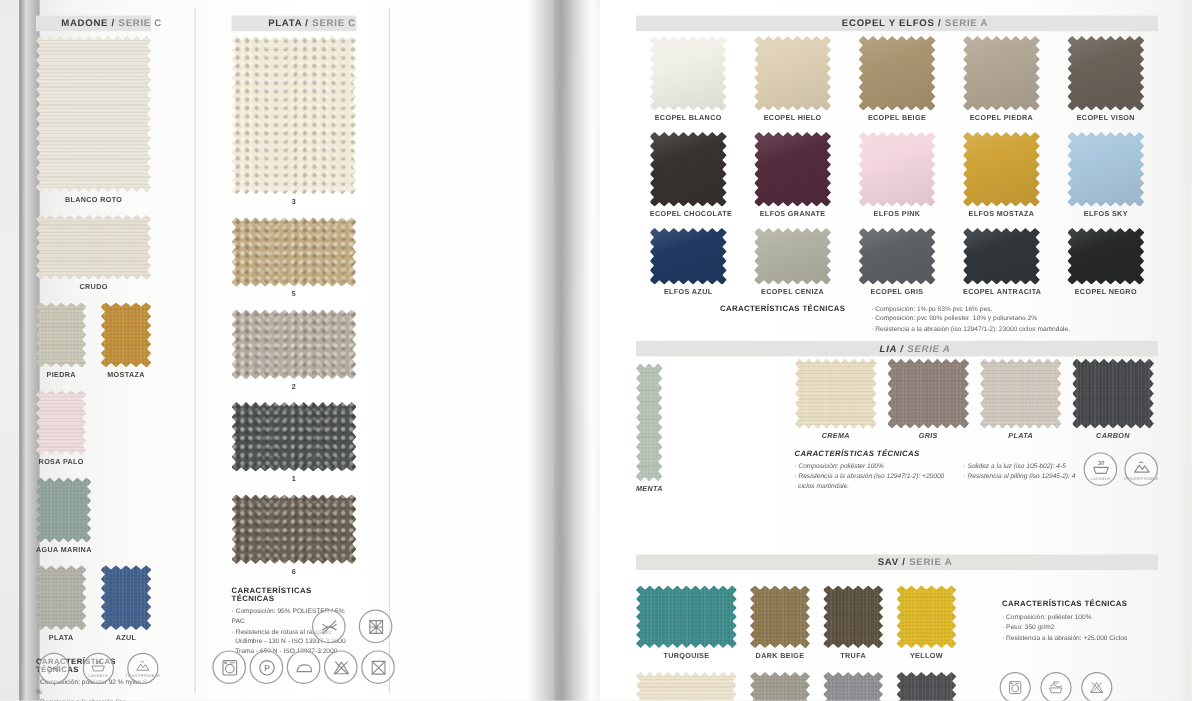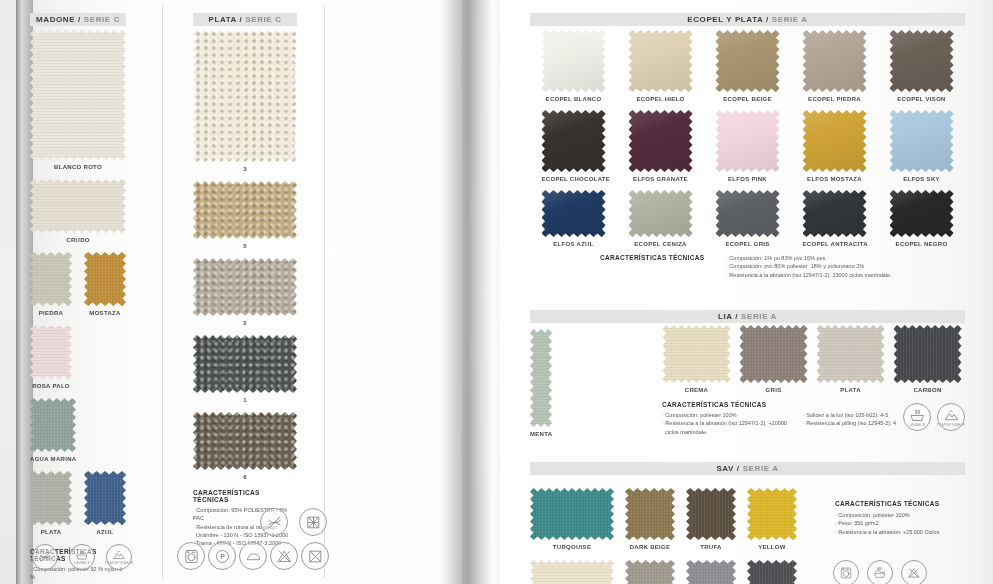--- a/index.html
+++ b/index.html
@@ -27,21 +27,21 @@
     position:absolute;left:500px;top:0;width:493px;height:584px;
     background:linear-gradient(90deg,#ffffff 0%,#fefefe 70%,#f4f4f3 97%,#ececeb 100%);
   }
   .vline{position:absolute;top:6px;bottom:6px;width:1px;background:#dcdcda;}
 
   
   .bar{
     height:13px;background:#e3e3e1;display:flex;align-items:center;justify-content:center;
     font-size:8px;letter-spacing:.6px;color:#3c3c3c;white-space:nowrap;
   }
-  .bar b{font-weight:700;}
+  .bar b{font-weight:700;padding-left:30px;}
   .bar span{color:#8f8f8f;font-weight:600;margin-left:3px;}
 
   
   .grid{display:flex;flex-wrap:wrap;column-gap:12px;row-gap:9px;margin-top:4px;}
   .cell{display:block;}
   .swatch{
     width:100%;position:relative;
     filter:drop-shadow(0 2px 2px rgba(0,0,0,.26));
   }
   .swatch::after{content:"";position:absolute;inset:0;}
@@ -106,21 +106,21 @@
   .sec-ecopel{top:13px;}
   .grid5{display:flex;flex-wrap:wrap;margin-top:4px;column-gap:0;row-gap:8px;}
   .grid5 .cell{flex:0 0 20%;}
   .grid5 .swatch{width:64px;height:62px;margin:0 auto;}
   .grid5 .cell.short .swatch{height:47px;}
   .grid5 .slabel{width:64px;margin-left:auto;margin-right:auto;}
   .eco-tech{display:flex;margin-top:7px;padding-left:70px;}
   .eco-tech .tech-h{margin:0;width:116px;}
   .eco-tech .lines{margin-left:10px;}
 
-  .sec-lia{top:310px;}
+  .sec-lia{top:284px;font-style:italic;}
   .lia-body{position:relative;height:130px;}
   .lia-menta{position:absolute;left:0;top:2px;width:126px;}
   .lia-menta .swatch{height:98px;}
   .lia-grid{position:absolute;left:128px;top:2px;right:0;display:flex;}
   .lia-grid .cell{flex:0 0 77px;}
   .lia-grid .swatch{width:68px;height:58px;margin:0 auto;}
   .lia-tech{position:absolute;left:132px;top:78px;}
   .lia-tech .cols{display:flex;gap:16px;}
   .lia-icons{position:absolute;right:0px;top:80px;gap:6px;}
 
@@ -301,21 +301,21 @@
         </div>
     </section>
   </div>
 
   <div class="fold"></div>
 
   <div class="page-right">
 
     <section class="sec sec-ecopel">
       <header class="bar">
-        <b>ECOPEL Y PLATA /</b>
+        <b>ECOPEL Y ELFOS /</b>
         <span>SERIE A</span>
       </header>
       <div class="grid5">
           <div class="cell">
             <div class="swatch tx-leather" style="background: rgb(240, 239, 232); clip-path: polygon(0px 3.5px, 4px 0px, 8px 3.5px, 12px 0px, 16px 3.5px, 20px 0px, 24px 3.5px, 28px 0px, 32px 3.5px, 36px 0px, 40px 3.5px, 44px 0px, 48px 3.5px, 52px 0px, 56px 3.5px, 60px 0px, 64px 3.5px, 64px 3.9px, 60.5px 7.8px, 64px 11.6px, 60.5px 15.5px, 64px 19.4px, 60.5px 23.3px, 64px 27.1px, 60.5px 31px, 64px 34.9px, 60.5px 38.8px, 64px 42.6px, 60.5px 46.5px, 64px 50.4px, 60.5px 54.3px, 64px 58.1px, 60.5px 62px, 60px 62px, 56px 58.5px, 52px 62px, 48px 58.5px, 44px 62px, 40px 58.5px, 36px 62px, 32px 58.5px, 28px 62px, 24px 58.5px, 20px 62px, 16px 58.5px, 12px 62px, 8px 58.5px, 4px 62px, 0px 58.5px, 0px 58.1px, 3.5px 54.3px, 0px 50.4px, 3.5px 46.5px, 0px 42.6px, 3.5px 38.8px, 0px 34.9px, 3.5px 31px, 0px 27.1px, 3.5px 23.3px, 0px 19.4px, 3.5px 15.5px, 0px 11.6px, 3.5px 7.8px, 0px 3.9px, 3.5px 0px);"></div>
             <div class="slabel">ECOPEL BLANCO</div>
           </div>
           <div class="cell">
             <div class="swatch tx-leather" style="background: rgb(222, 209, 181); clip-path: polygon(0px 3.5px, 4px 0px, 8px 3.5px, 12px 0px, 16px 3.5px, 20px 0px, 24px 3.5px, 28px 0px, 32px 3.5px, 36px 0px, 40px 3.5px, 44px 0px, 48px 3.5px, 52px 0px, 56px 3.5px, 60px 0px, 64px 3.5px, 64px 3.9px, 60.5px 7.8px, 64px 11.6px, 60.5px 15.5px, 64px 19.4px, 60.5px 23.3px, 64px 27.1px, 60.5px 31px, 64px 34.9px, 60.5px 38.8px, 64px 42.6px, 60.5px 46.5px, 64px 50.4px, 60.5px 54.3px, 64px 58.1px, 60.5px 62px, 60px 62px, 56px 58.5px, 52px 62px, 48px 58.5px, 44px 62px, 40px 58.5px, 36px 62px, 32px 58.5px, 28px 62px, 24px 58.5px, 20px 62px, 16px 58.5px, 12px 62px, 8px 58.5px, 4px 62px, 0px 58.5px, 0px 58.1px, 3.5px 54.3px, 0px 50.4px, 3.5px 46.5px, 0px 42.6px, 3.5px 38.8px, 0px 34.9px, 3.5px 31px, 0px 27.1px, 3.5px 23.3px, 0px 19.4px, 3.5px 15.5px, 0px 11.6px, 3.5px 7.8px, 0px 3.9px, 3.5px 0px);"></div>
             <div class="slabel">ECOPEL HIELO</div>

